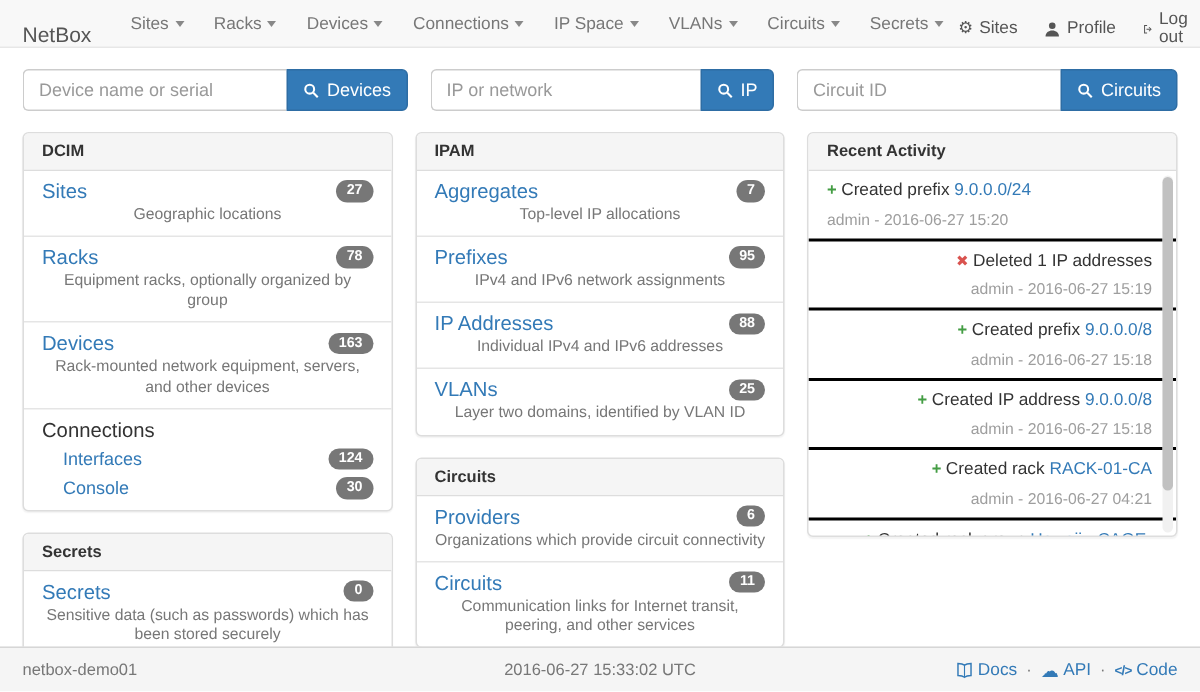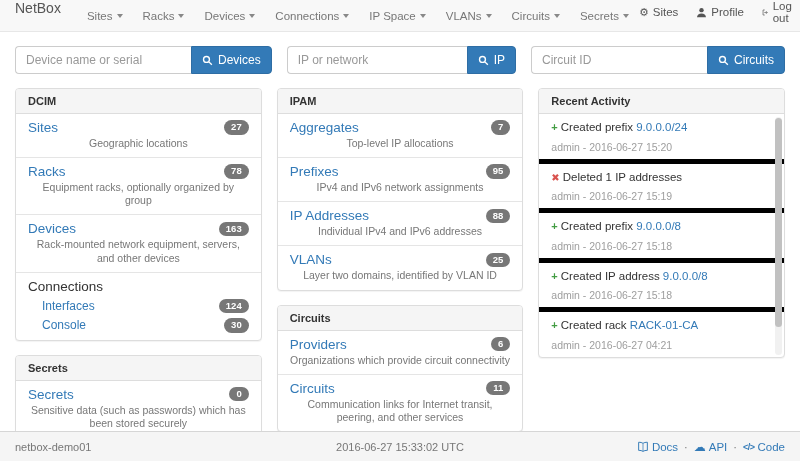--- a/index.html
+++ b/index.html
@@ -6,21 +6,21 @@
   html,body { width:800px; height:461px; overflow:hidden; }
   body {
     font-family:"Liberation Sans","DejaVu Sans",sans-serif;
     background:#fff; color:#333; font-size:12px; position:relative;
   }
   a { text-decoration:none; color:#337ab7; }
 
   
   .navbar {
     height:32px; background:#f8f8f8; border-bottom:1px solid #e7e7e7;
-    display:flex; align-items:flex-start; padding:0 15px;
+    display:flex; align-items:flex-end; padding:0 15px;
   }
   .brand { font-size:14px; color:#555; margin-right:16px; cursor:pointer; }
   .nav-menus { list-style:none; display:flex; align-items:center; height:100%; }
   .nav-item {
     font-size:11.5px; color:#777; padding:0 10px; height:100%;
     display:flex; align-items:center; cursor:pointer; white-space:nowrap;
   }
   .caret {
     display:inline-block; margin-left:4px; width:0; height:0;
     border-left:3.5px solid transparent; border-right:3.5px solid transparent;
@@ -71,21 +71,21 @@
   .conn-title { font-size:13.5px; color:#333; }
   .conn-row {
     display:flex; align-items:center; justify-content:space-between;
     padding-left:14px; margin-top:5px;
   }
   .conn-link { font-size:12px; }
 
   
   .act-list { height:243px; overflow:hidden; }
   .act-row { padding:6px 16px 6px 12px; }
-  .act-row + .act-row, .act-row ~ .act-row { border-top:5px solid #000000; }
+  .act-row + .act-row, .act-row ~ .act-row { border-top:2px solid #000000;text-align:right; }
   .act-line { font-size:11.5px; color:#333; line-height:1.35; }
   .act-icon { margin-right:3px; }
   .act-icon::before { font-size:11px; }
   .ic-plus-icon::before { content:"+"; color:#449d44; font-weight:bold; }
   .ic-delete-icon::before { content:"\2716"; color:#d9534f; font-size:10px; }
   .act-obj:empty { display:none; }
   .act-meta { font-size:10.5px; color:#9e9e9e; margin-top:5px; }
 
   .scrollbar {
     position:absolute; top:28px; bottom:2px; right:2px; width:7px;

